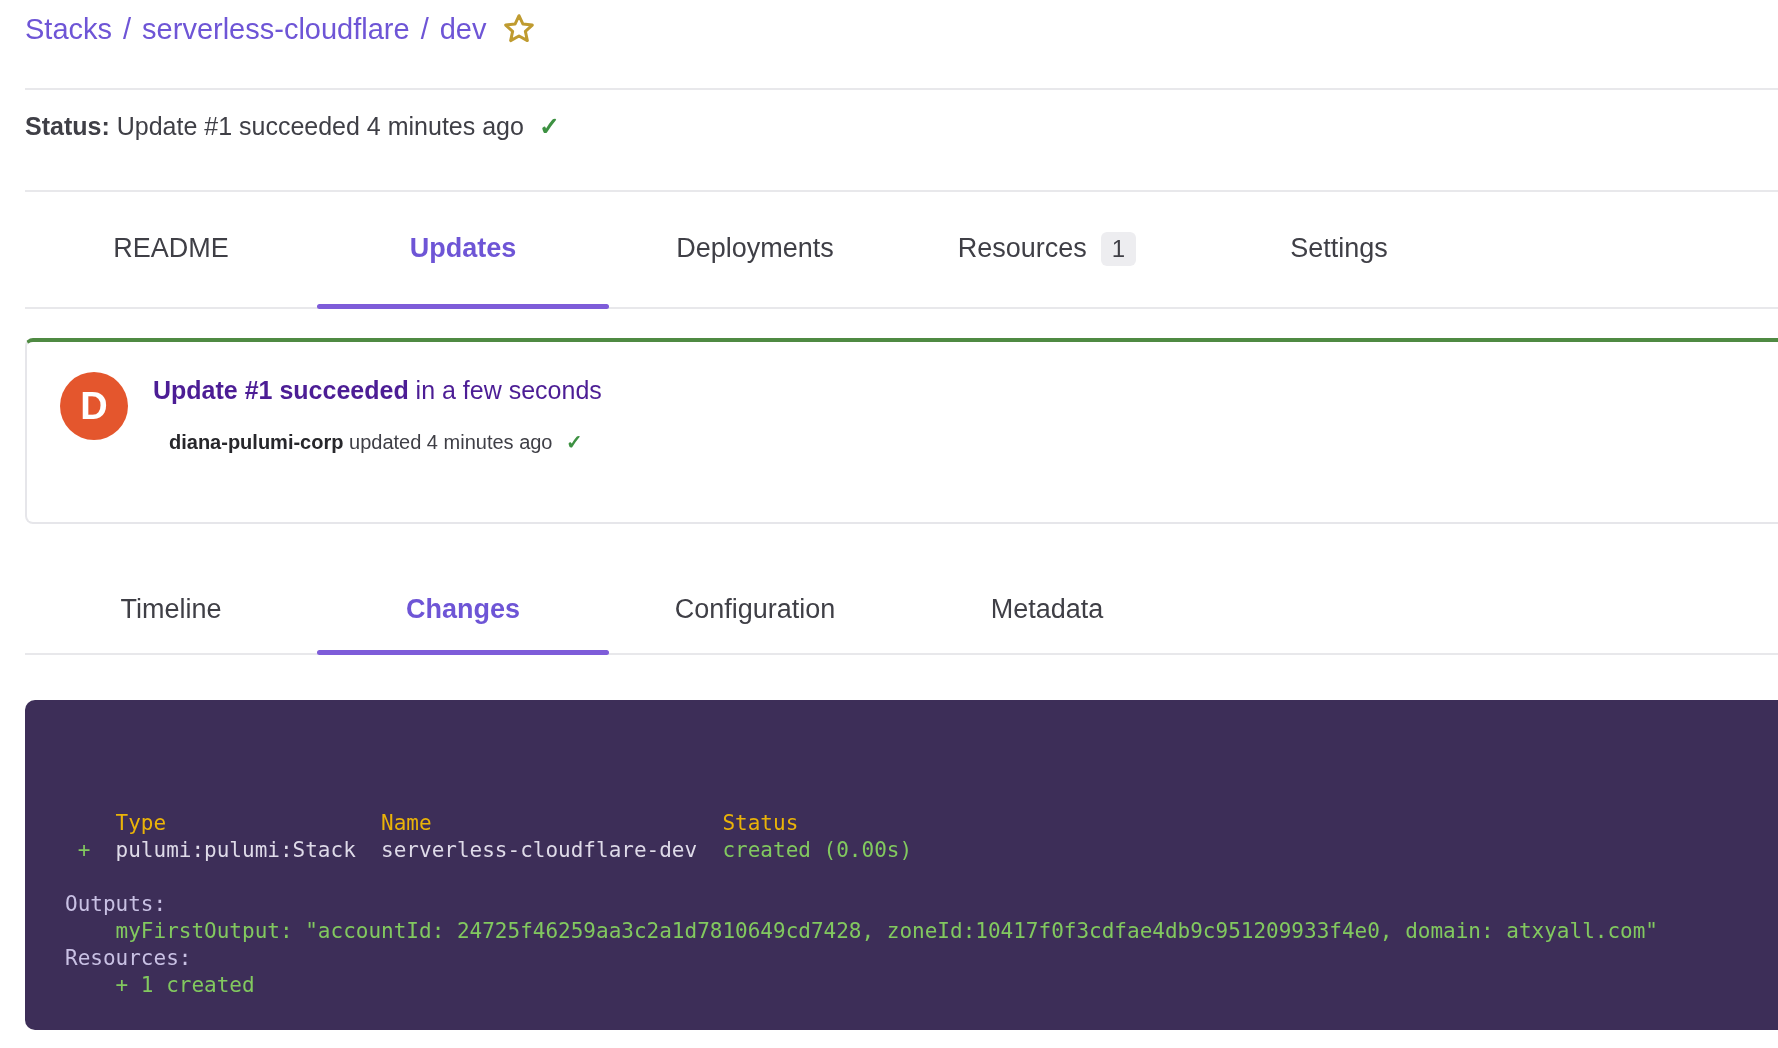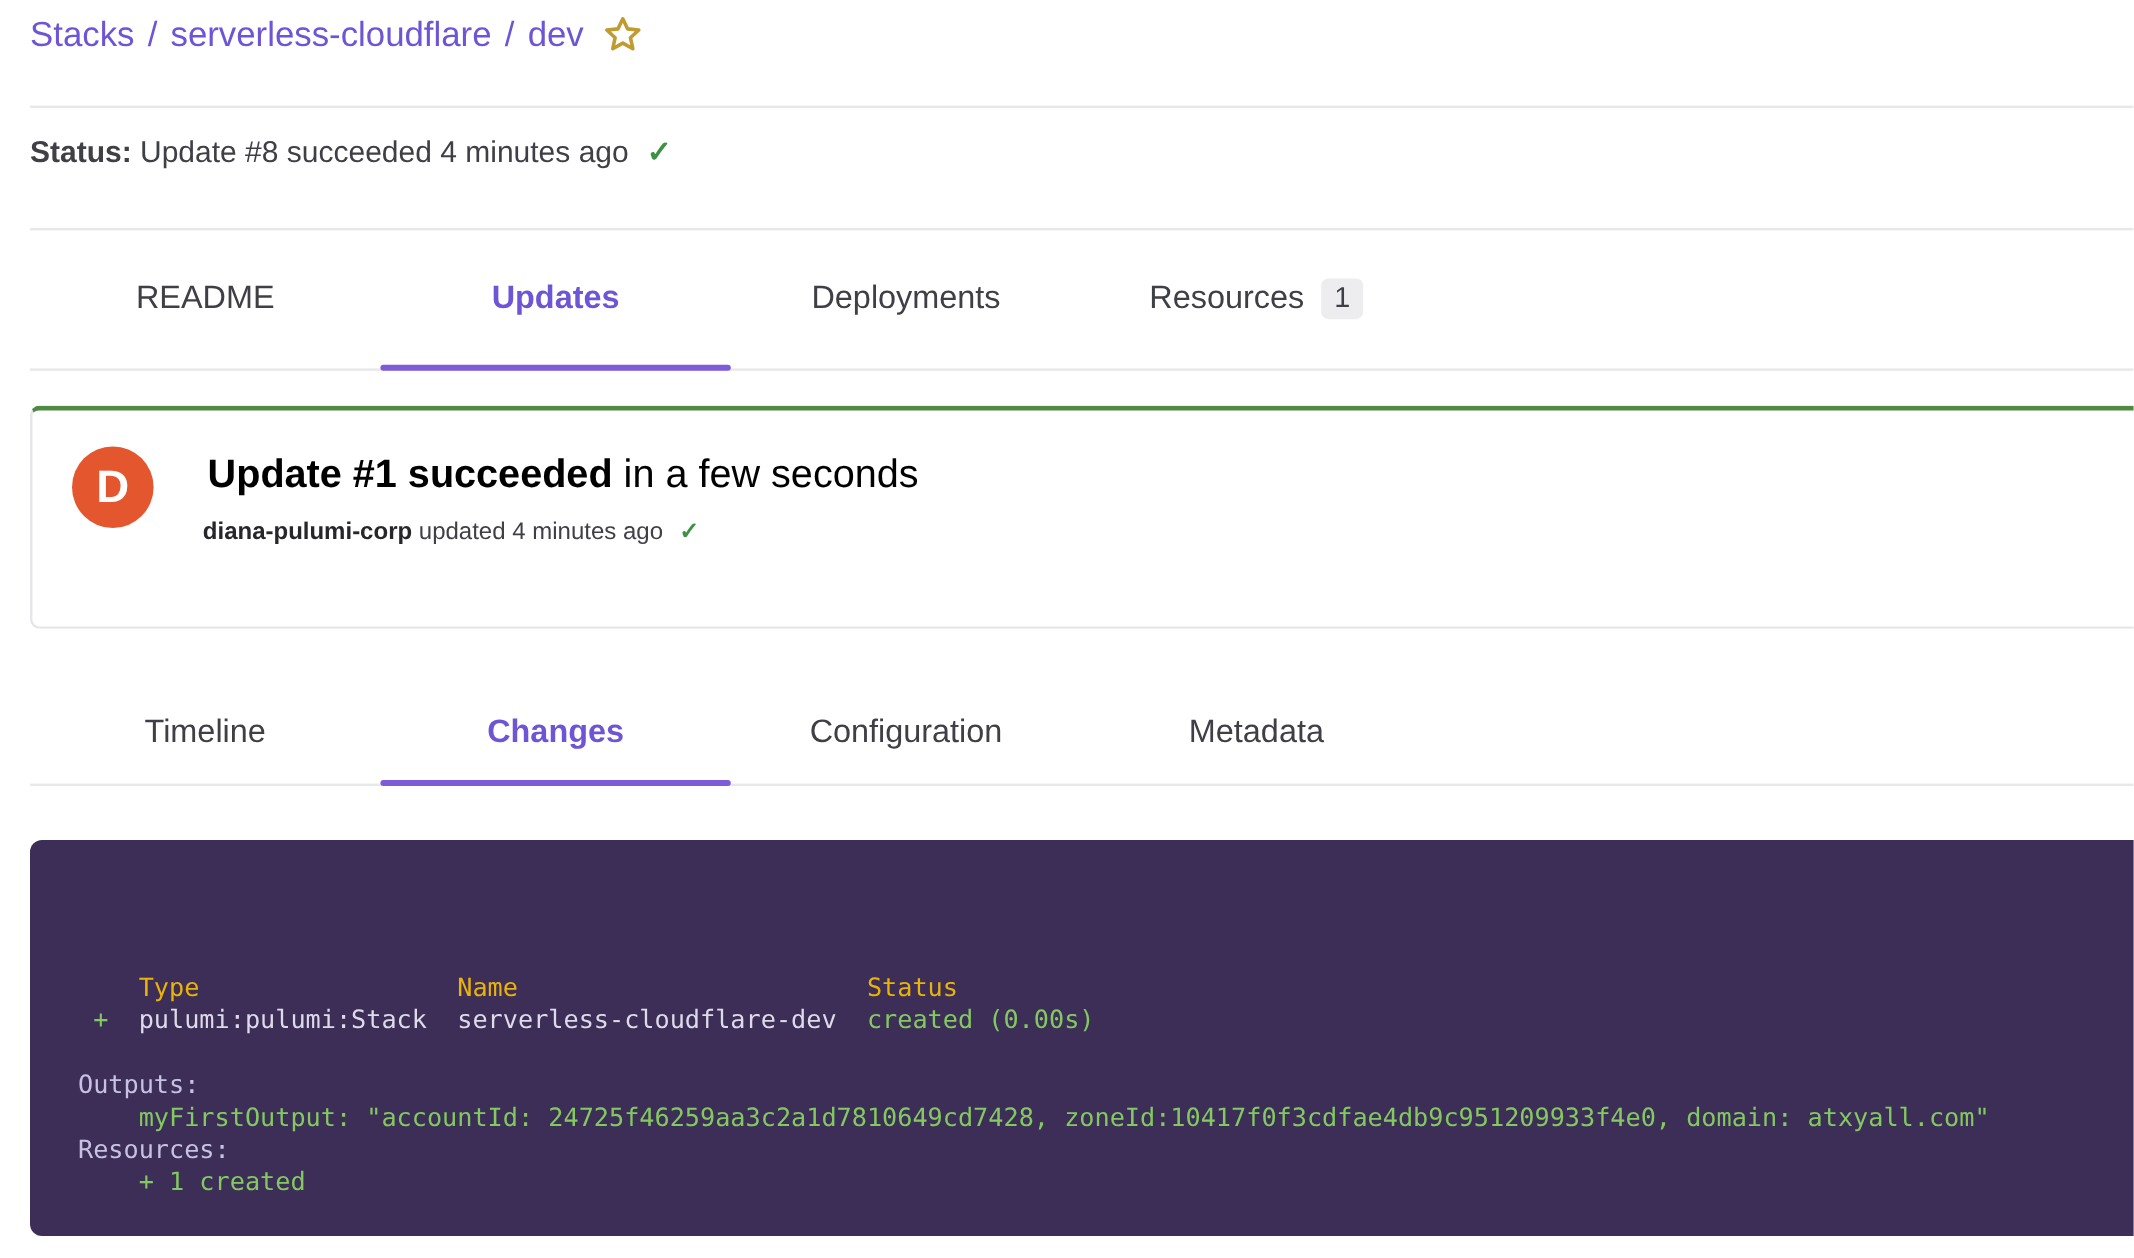--- a/index.html
+++ b/index.html
@@ -26,21 +26,21 @@
   .tab.active{color:#6e55d6;font-weight:600;}
   .tab.active .tab-underline{position:absolute;left:0;right:0;bottom:-2px;height:5px;background:#7e5cd9;border-radius:3px;}
   .tab-badge{background:#ededf0;border-radius:6px;padding:3px 11px;font-size:24px;color:#3f3f46;margin-left:14px;font-weight:400;}
   .subtabs{position:absolute;left:25px;right:0;top:565px;height:88px;display:flex;align-items:center;border-bottom:2px solid #e8e8eb;}
   .subtabs .tab{height:100%;}
   
   .update-card{position:absolute;left:25px;right:-12px;top:338px;height:186px;background:#fff;
     border:2px solid #e6e6ea;border-top:4px solid #4f8a43;border-radius:8px;box-sizing:border-box;}
   .avatar{position:absolute;left:33px;top:30px;width:68px;height:68px;border-radius:50%;background:#e4562d;
     color:#fff;font-size:38px;font-weight:bold;display:flex;align-items:center;justify-content:center;}
-  .card-title{position:absolute;left:146px;top:34px;font-size:33px;color:#000000;}
+  .card-title{position:absolute;left:126px;top:34px;font-size:25px;color:#4c1d95;}
   .card-title b{font-weight:bold;}
   .card-meta{position:absolute;left:142px;top:88px;font-size:20px;color:#3f3f46;}
   .card-meta b{font-weight:bold;color:#27272b;}
   
   .terminal{position:absolute;left:25px;right:-20px;top:700px;height:330px;background:#3d2e58;border-radius:10px;
     font-family:"DejaVu Sans Mono",monospace;font-size:21px;line-height:27px;box-sizing:border-box;}
   .term-body{padding:110px 0 0 40px;}
   .t-line{height:27px;white-space:pre;}
   .c-op{display:inline-block;width:3ch;padding-left:1ch;}
   .c-type{display:inline-block;width:21ch;}
@@ -64,40 +64,43 @@
     <svg width="34" height="34" viewBox="0 0 24 24" fill="none">
       <polygon points="12,2.6 14.8,8.5 21.4,9.2 16.5,13.7 17.9,20.2 12,16.9 6.1,20.2 7.5,13.7 2.6,9.2 9.2,8.5" stroke="#bf9b30" stroke-width="2.1" stroke-linejoin="round" fill="none"></polygon>
     </svg>
   </span>
 </div>
 
 <div class="divider divider-1"></div>
 
 <div class="status-bar">
   <span class="status-label">Status:</span>
-  <span>Update #8 succeeded 4 minutes ago</span>
+  <span>Update #1 succeeded 4 minutes ago</span>
   <span class="check">✓</span>
 </div>
 
 <div class="divider divider-2"></div>
 
 <div class="tabs">
   <div class="tab">
     <span>README</span>
   </div>
   <div class="tab active">
     <span>Updates</span>
     <span class="tab-underline"></span>
   </div>
   <div class="tab">
     <span>Deployments</span>
   </div>
   <div class="tab">
     <span>Resources</span>
     <span class="tab-badge">1</span>
+  </div>
+  <div class="tab">
+    <span>Settings</span>
   </div>
 </div>
 
 <div class="update-card">
   <div class="avatar">D</div>
   <div class="card-title">
     <b>Update #1 succeeded</b><span> in a few seconds</span>
   </div>
   <div class="card-meta">
     <b>diana-pulumi-corp</b><span> updated 4 minutes ago</span>

